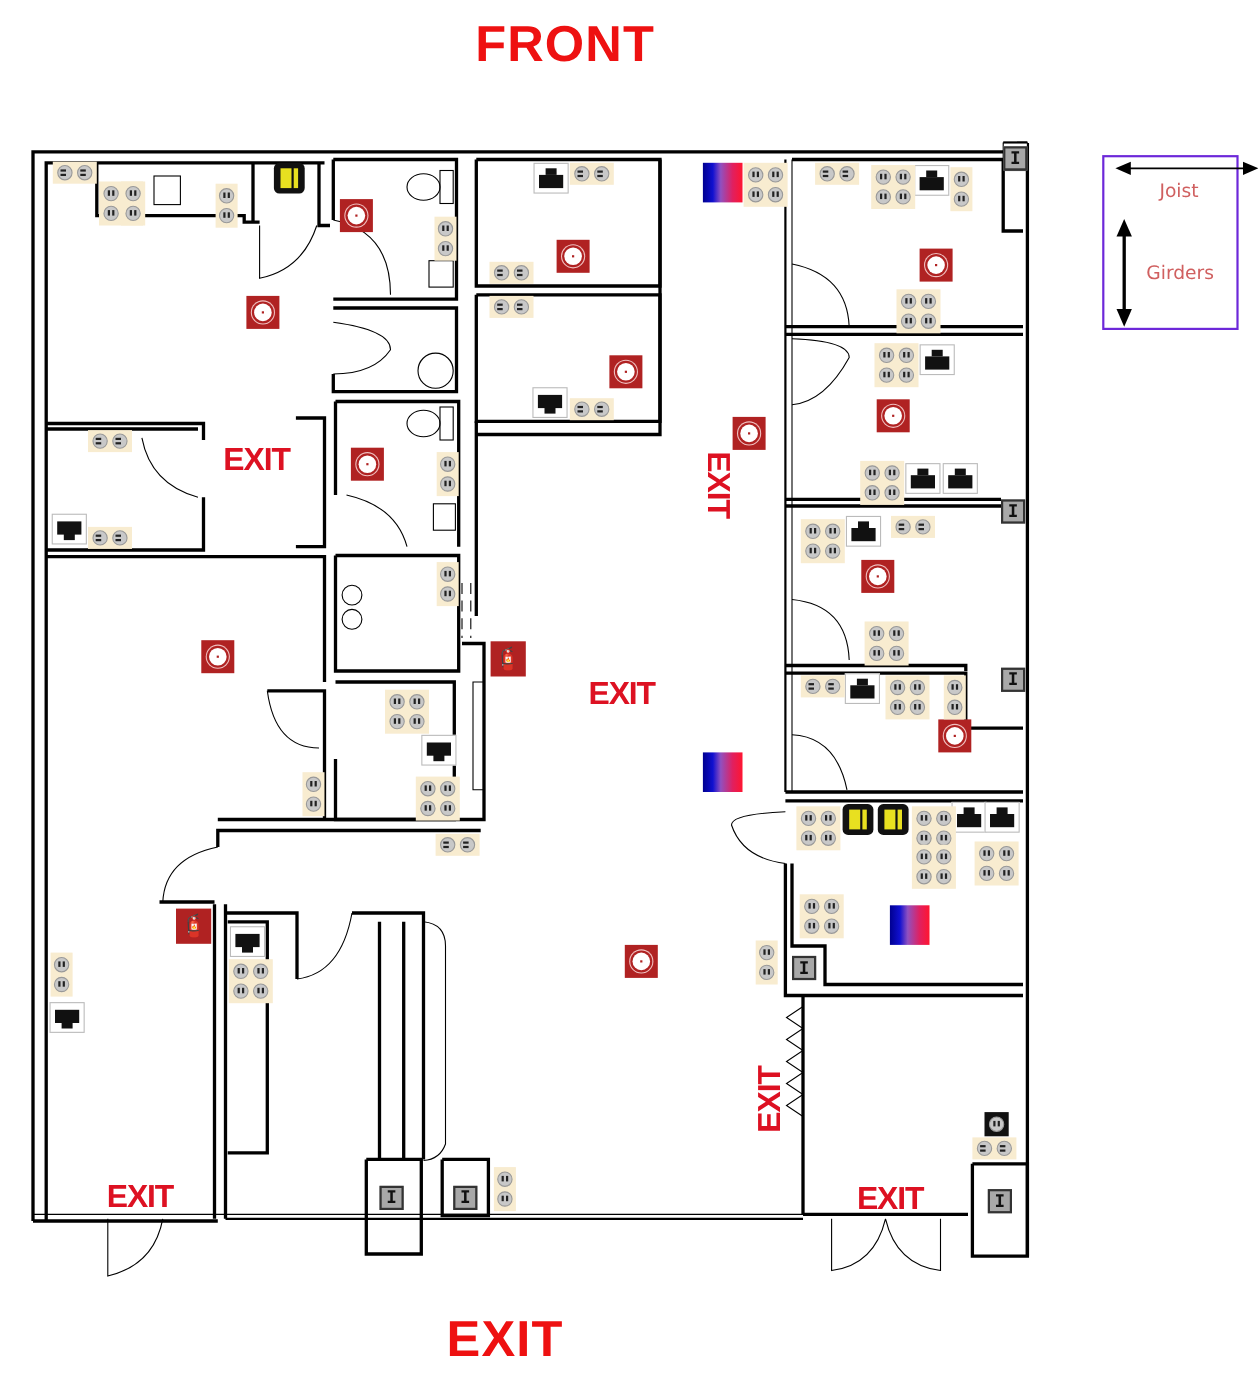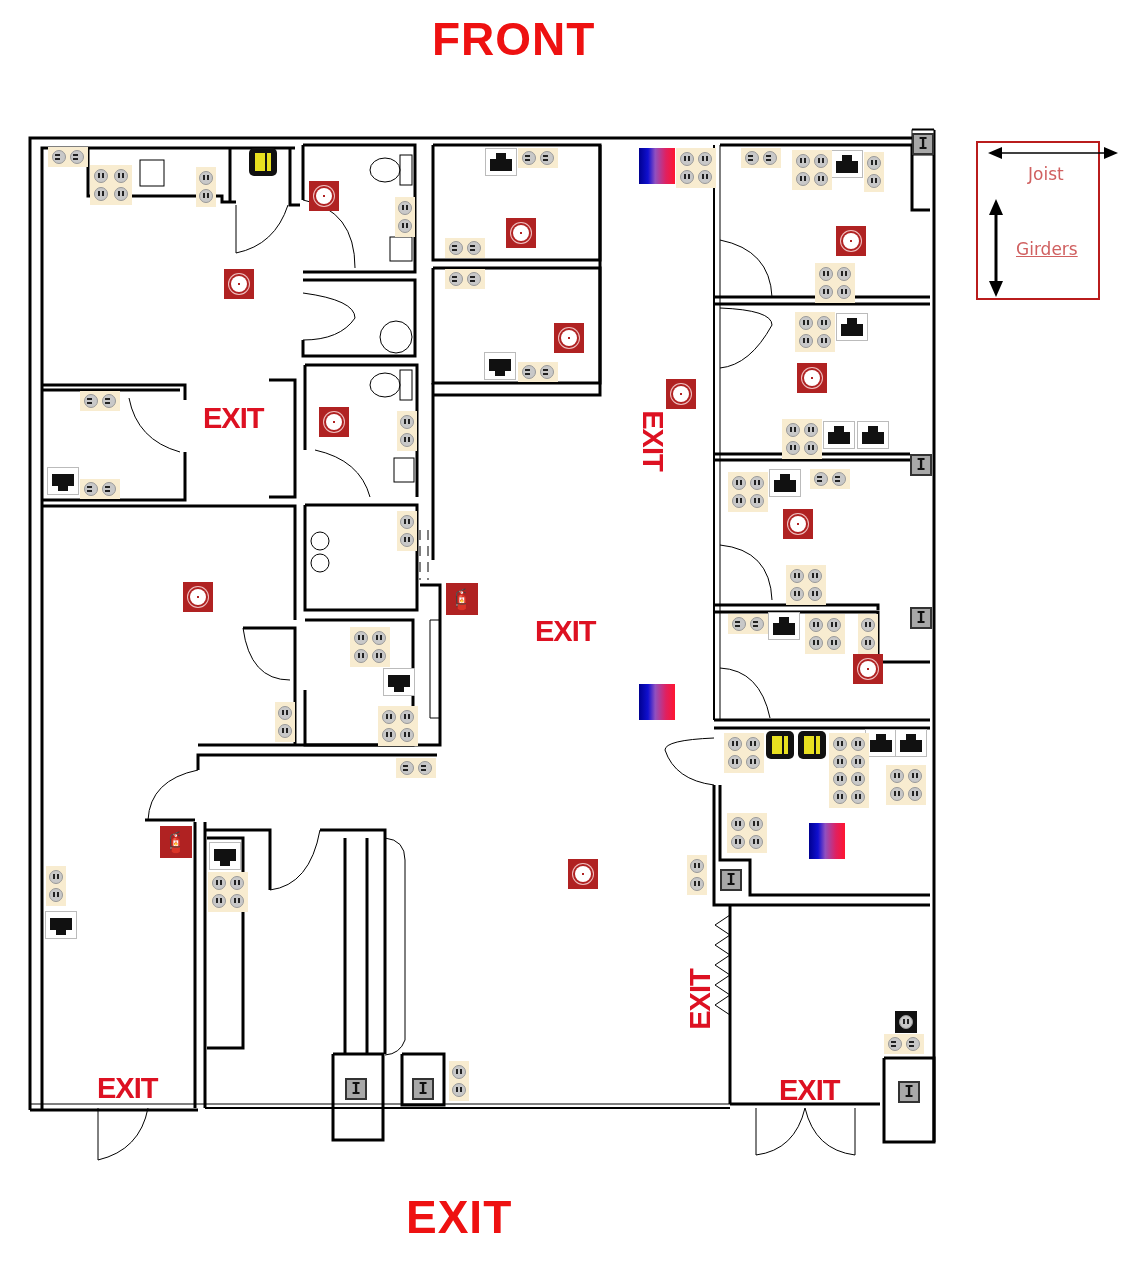--- a/index.html
+++ b/index.html
@@ -4,23 +4,23 @@
 <style>
   html, body { margin:0; padding:0; background:#ffffff; }
   body { width:1145px; height:1266px; position:relative; overflow:hidden; font-family:"Liberation Sans", sans-serif; }
   .heading { position:absolute; color:#ee1111; font-weight:bold; font-size:46px; letter-spacing:1px; font-family:"Liberation Sans", sans-serif; }
   #rear { left:432px; top:12px; }
   #front { left:406px; top:1190px; }
   .exit { position:absolute; color:#dd1122; font-weight:bold; font-size:29px; font-family:"Liberation Sans", sans-serif; transform-origin:center center; letter-spacing:-1px; }
   .exit.v { transform:rotate(90deg); }
   .exit.vl { transform:rotate(-90deg); }
   svg#plan { position:absolute; left:0; top:0; }
-  .legend { position:absolute; left:976px; top:141px; width:124px; height:159px; border:2px solid #b91c1c; box-sizing:border-box; }
+  .legend { position:absolute; left:1002px; top:141px; width:124px; height:159px; border:2px solid #6d28d9; box-sizing:border-box; }
   .legend .joist { position:absolute; left:50px; top:21px; color:#d06060; font-size:17px; font-family:"DejaVu Sans", sans-serif; }
-  .legend .girders { position:absolute; left:38px; top:96px; color:#d06060; font-size:17px; font-family:"DejaVu Sans", sans-serif;text-decoration:underline; }
+  .legend .girders { position:absolute; left:38px; top:96px; color:#d06060; font-size:17px; font-family:"DejaVu Sans", sans-serif; }
   .icon { position:absolute; box-sizing:border-box; }
   .alarm { width:30px; height:30px; background:#b02222; }
   .alarm::before { content:""; position:absolute; left:7px; top:7px; width:16px; height:16px; border-radius:50%; background:#fff; box-shadow:0 0 0 2px #b02222, 0 0 0 3px #f0c0c0; }
   .alarm::after { content:""; position:absolute; left:14px; top:14px; width:2px; height:2px; background:#b02222; }
   .ext { width:32px; height:32px; background:#b02222; color:#fff; font-size:20px; line-height:32px; text-align:center; }
   .rj { width:32px; height:28px; background:#fff; border:1px solid #bbb; }
   .rj::before { content:""; position:absolute; left:4px; top:6px; width:22px; height:12px; background:#111; }
   .rj::after { content:""; position:absolute; left:10px; top:17px; width:10px; height:6px; background:#111; }
   .rj.up::before { top:10px; }
   .rj.up::after { top:4px; }

